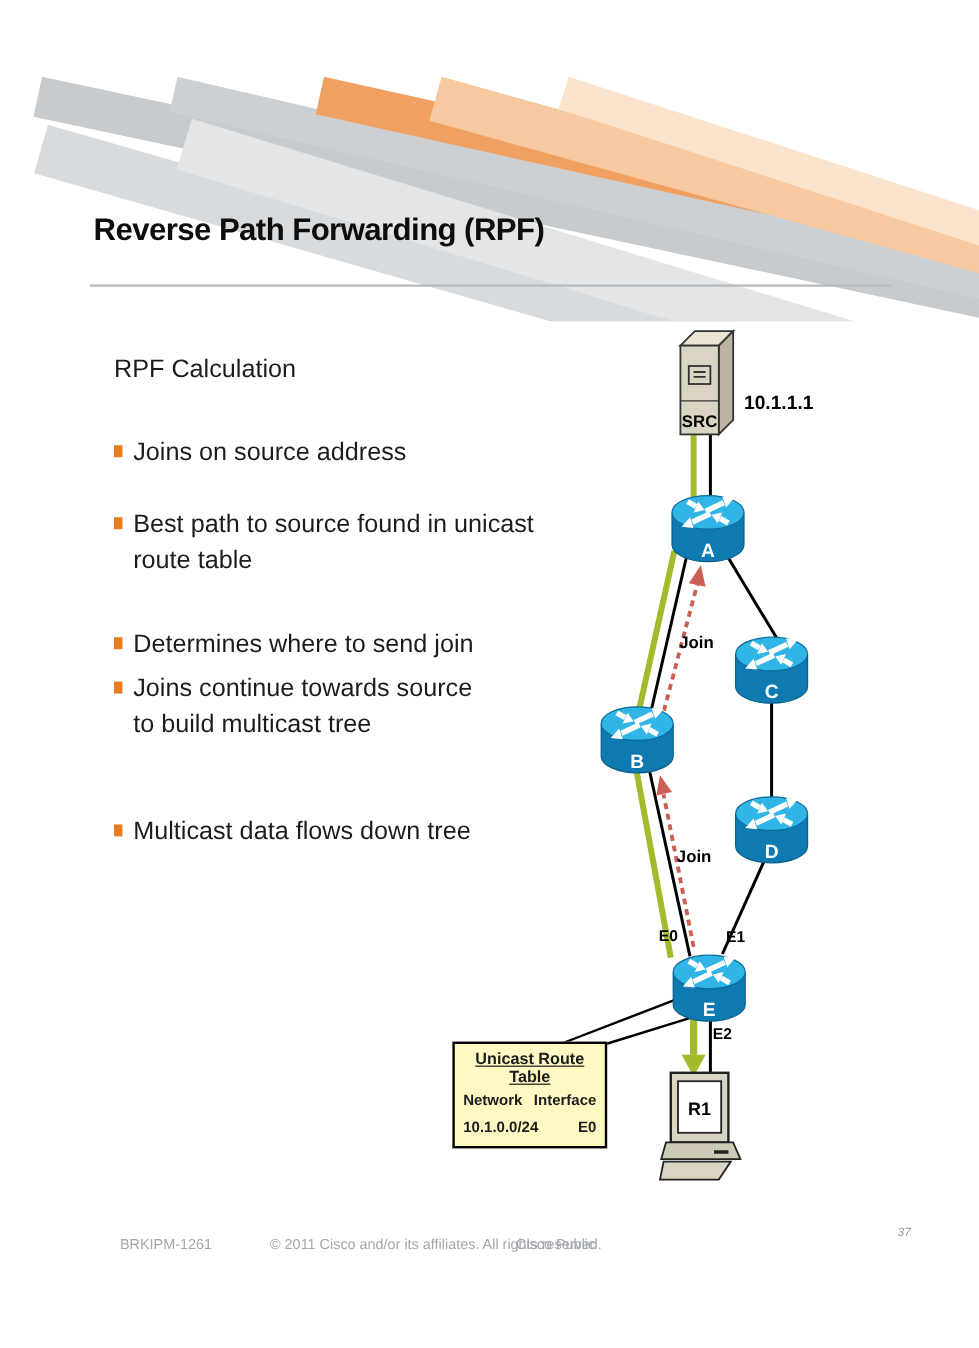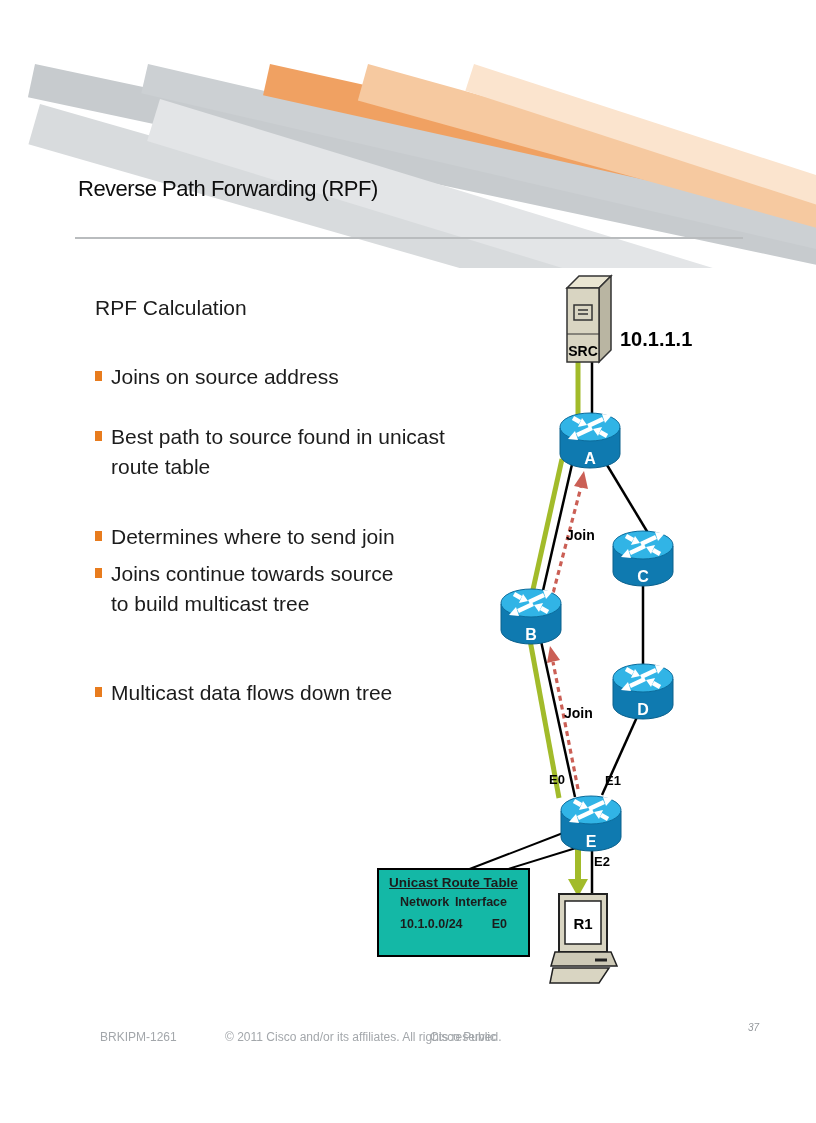--- a/index.html
+++ b/index.html
@@ -14,38 +14,38 @@
   .header-art{position:absolute;top:0;left:0;width:816px;height:268px;overflow:hidden;z-index:0;}
   .stripe{position:absolute;transform-origin:0 0;}
   .s1{left:35px;top:64px;width:900px;height:34px;background:#c7cbce;transform:rotate(12deg);}
   .s2{left:40px;top:104px;width:900px;height:42px;background:#d8dbdd;transform:rotate(16deg);}
   .s3{left:148px;top:64px;width:820px;height:30px;background:#ccd0d3;transform:rotate(13deg);}
   .s4{left:160px;top:99px;width:820px;height:44px;background:#e3e5e7;transform:rotate(17deg);}
   .s5{left:270px;top:64px;width:720px;height:32px;background:#f0a162;transform:rotate(12.5deg);}
   .s6{left:368px;top:64px;width:660px;height:38px;background:#f6c9a0;transform:rotate(15.5deg);}
   .s7{left:474px;top:64px;width:580px;height:28px;background:#fbe4ce;transform:rotate(18deg);}
   
-  .page-title{left:78px;top:176px;font-size:22px;font-weight:400;letter-spacing:-0.5px;color:#0d0d0d;z-index:5;text-align:right;}
+  .page-title{left:78px;top:176px;font-size:26px;font-weight:700;letter-spacing:-0.5px;color:#0d0d0d;z-index:5;text-align:right;}
   .title-rule{left:75px;top:237px;width:668px;height:2px;background:#b9bcbe;z-index:5;}
   
   .heading{left:95px;top:296px;font-size:21px;z-index:5;}
   .bullet-item{display:flex;align-items:flex-start;z-index:5;font-size:21px;line-height:30px;}
   .bullet-square{flex:0 0 auto;width:7px;height:10px;background:#e87c1e;margin:9px 9px 0 0;}
   
   .diagram-layer{position:absolute;left:0;top:0;width:816px;height:1123px;z-index:2;}
   .node{position:absolute;z-index:3;}
   .lbl{position:absolute;z-index:4;font-weight:700;color:#000;}
   .lbl-join{font-size:14px;}
   .lbl-if{font-size:13px;}
-  .lbl-ip{font-size:20px;}
-  
-  .route-table{position:absolute;left:377px;top:868px;width:153px;height:89px;background:#14b8a6;
+  .lbl-ip{font-size:16px;}
+  
+  .route-table{position:absolute;left:377px;top:868px;width:129px;height:89px;background:#fef9c3;
     border:2px solid #000;z-index:5;box-sizing:border-box;font-weight:700;}
   .rt-title{font-size:13.5px;text-align:center;text-decoration:underline;margin-top:5px;}
-  .rt-row{display:flex;justify-content:space-between;padding:0 21px;font-size:12.5px;line-height:20px;margin-top:2px;}
+  .rt-row{display:flex;justify-content:space-between;padding:0 7px;font-size:12.5px;line-height:20px;margin-top:2px;}
   .rt-col2{width:62px;text-align:right;}
   
   .footer-text{font-size:12px;color:#a3a7ab;z-index:5;}
   .page-number{left:748px;top:1022px;font-size:10px;color:#94989c;z-index:5;font-style:italic;}
   svg text{font-family:"Liberation Sans", sans-serif;}
 </style>
 </head>
 <body>
 
 <div class="header-art">

